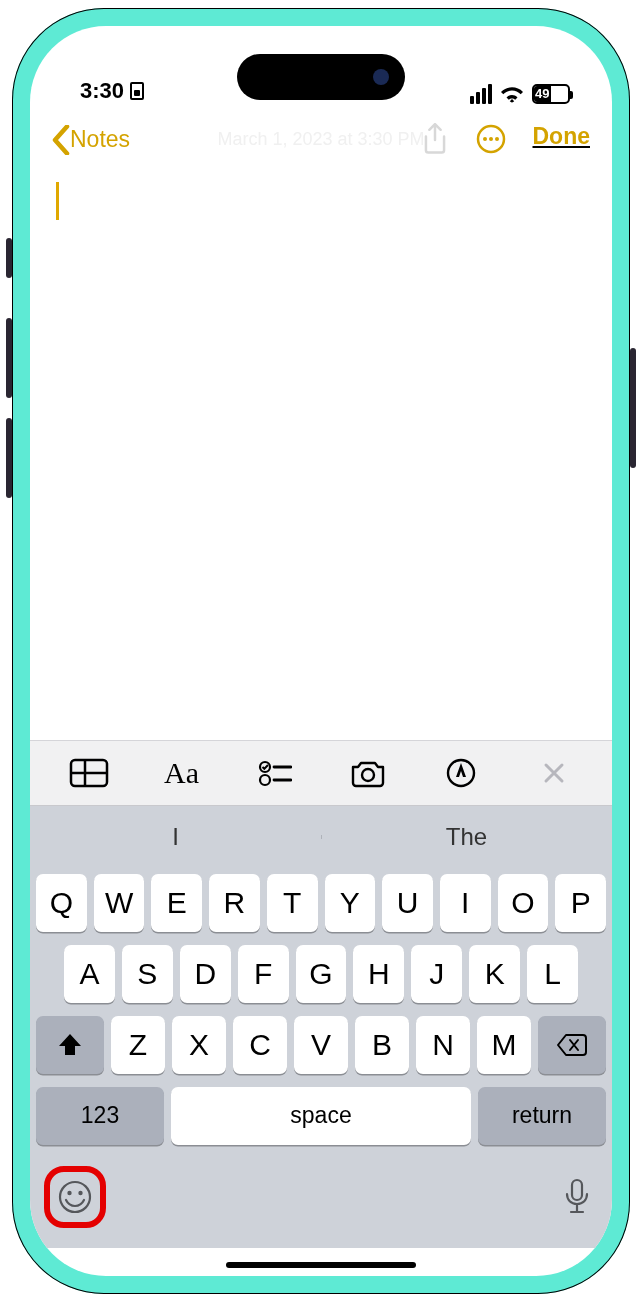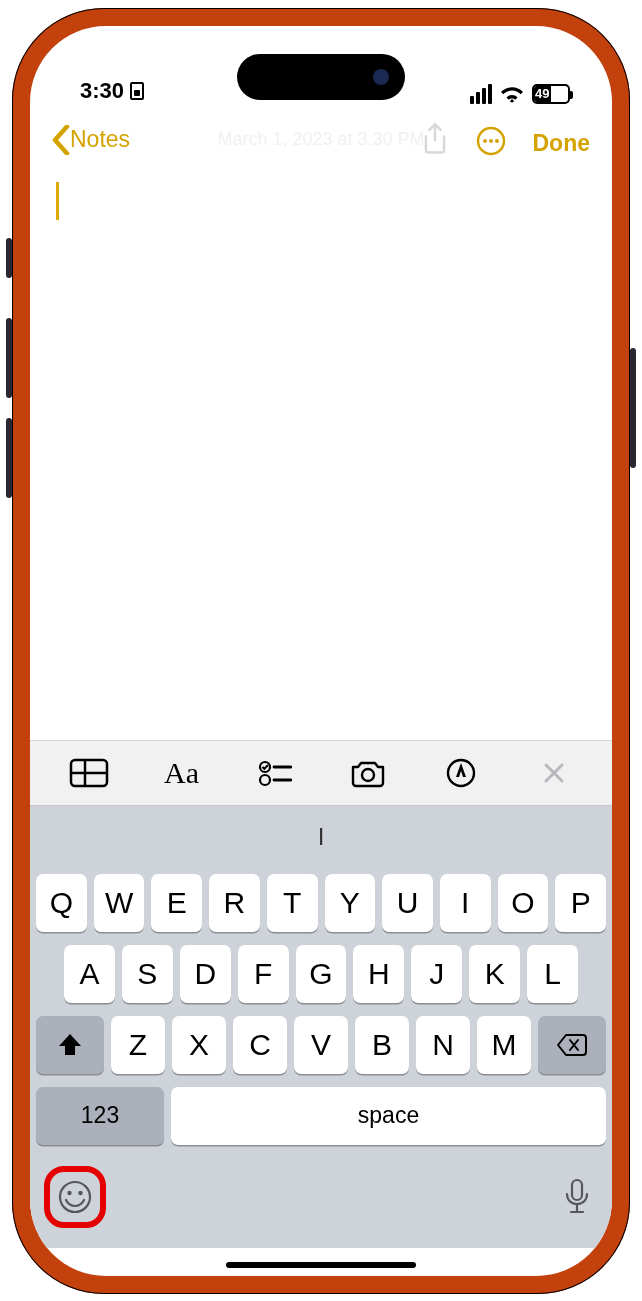--- a/index.html
+++ b/index.html
@@ -10,21 +10,21 @@
     font-family: -apple-system, "SF Pro Text", "Helvetica Neue", Helvetica, Arial, sans-serif;
     display: flex;
     align-items: center;
     justify-content: center;
   }
   
   .phone {
     position: relative;
     width: 618px;
     height: 1286px;
-    background: #c2410c;
+    background: #5eead4;
     border-radius: 92px;
     padding: 18px;
     box-shadow: 0 0 0 1px #000 inset;
   }
   .screen {
     position: relative;
     width: 100%;
     height: 100%;
     background: #fff;
     border-radius: 76px;
@@ -87,21 +87,21 @@
     display: flex;
     align-items: center;
     padding: 0 22px;
     gap: 20px;
     position: relative;
   }
   .nav-back{display:flex;align-items:center;color:#d4a300;font-size:23px;gap:0;}
   .nav-title{color:#d4a300;font-size:23px;}
   .nav-spacer{flex:1;}
   .nav [data-name="share-icon"]{color:#d8d8d8;}
-  .nav-right{display:flex;align-items:flex-end;gap:26px;}
+  .nav-right{display:flex;align-items:flex-start;gap:26px;text-decoration:underline;}
   .nav-done{color:#d4a300;font-size:23px;font-weight:600;}
   .nav-ghost-date{
     position:absolute; left:0; right:0; text-align:center;
     color:#f0f0f0; font-size:18px; pointer-events:none;
   }
   
   .note-body {
     flex:1;
     padding: 12px 26px;
     position:relative;
@@ -280,20 +280,21 @@
       <span class="acc-item close" data-name="close-icon">
         <svg width="24" height="24" viewBox="0 0 24 24">
             <path d="M4 4l16 16M20 4L4 20" stroke="#b7b7bd" stroke-width="3" stroke-linecap="round"></path>
           </svg>
       </span>
     </div>
 
     <div class="kbd" data-name="keyboard">
       <div class="suggestions" data-name="suggestion-bar">
         <div class="sug" data-name="suggestion-1">I</div>
+        <div class="sug" data-name="suggestion-2">The</div>
       </div>
       <div class="key-rows">
         <div class="krow" data-name="key-row-1">
           <div class="key" data-name="key-q">Q</div>
           <div class="key" data-name="key-w">W</div>
           <div class="key" data-name="key-e">E</div>
           <div class="key" data-name="key-r">R</div>
           <div class="key" data-name="key-t">T</div>
           <div class="key" data-name="key-y">Y</div>
           <div class="key" data-name="key-u">U</div>
@@ -328,20 +329,21 @@
           <div class="key special bksp" data-name="backspace-key">
             <svg width="32" height="24" viewBox="0 0 32 24">
                 <path d="M10 2h17a3 3 0 0 1 3 3v14a3 3 0 0 1-3 3H10L2 12l8-10z" stroke="#000" stroke-width="2" fill="none" stroke-linejoin="round"></path>
                 <path d="M14 7l8 10M22 7l-8 10" stroke="#000" stroke-width="2" stroke-linecap="round"></path>
               </svg>
           </div>
         </div>
         <div class="krow" data-name="key-row-4">
           <div class="key special numkey" data-name="numeric-key">123</div>
           <div class="key space" data-name="space-key">space</div>
+          <div class="key special return" data-name="return-key">return</div>
         </div>
       </div>
       <div class="bottom-row" data-name="keyboard-bottom-row">
         <div class="emoji-wrap" data-name="emoji-keyboard-button">
           <div class="emoji-ring" data-name="annotation-highlight"></div>
           <svg width="36" height="36" viewBox="0 0 36 36" data-name="emoji-icon">
               <circle cx="18" cy="18" r="15" stroke="#55575b" stroke-width="2.2" fill="none"></circle>
               <circle cx="12.5" cy="14" r="2.2" fill="#55575b"></circle>
               <circle cx="23.5" cy="14" r="2.2" fill="#55575b"></circle>
               <path d="M9 21c2 4 6 6 9 6s7-2 9-6" stroke="#55575b" stroke-width="2.2" fill="none" stroke-linecap="round"></path>

